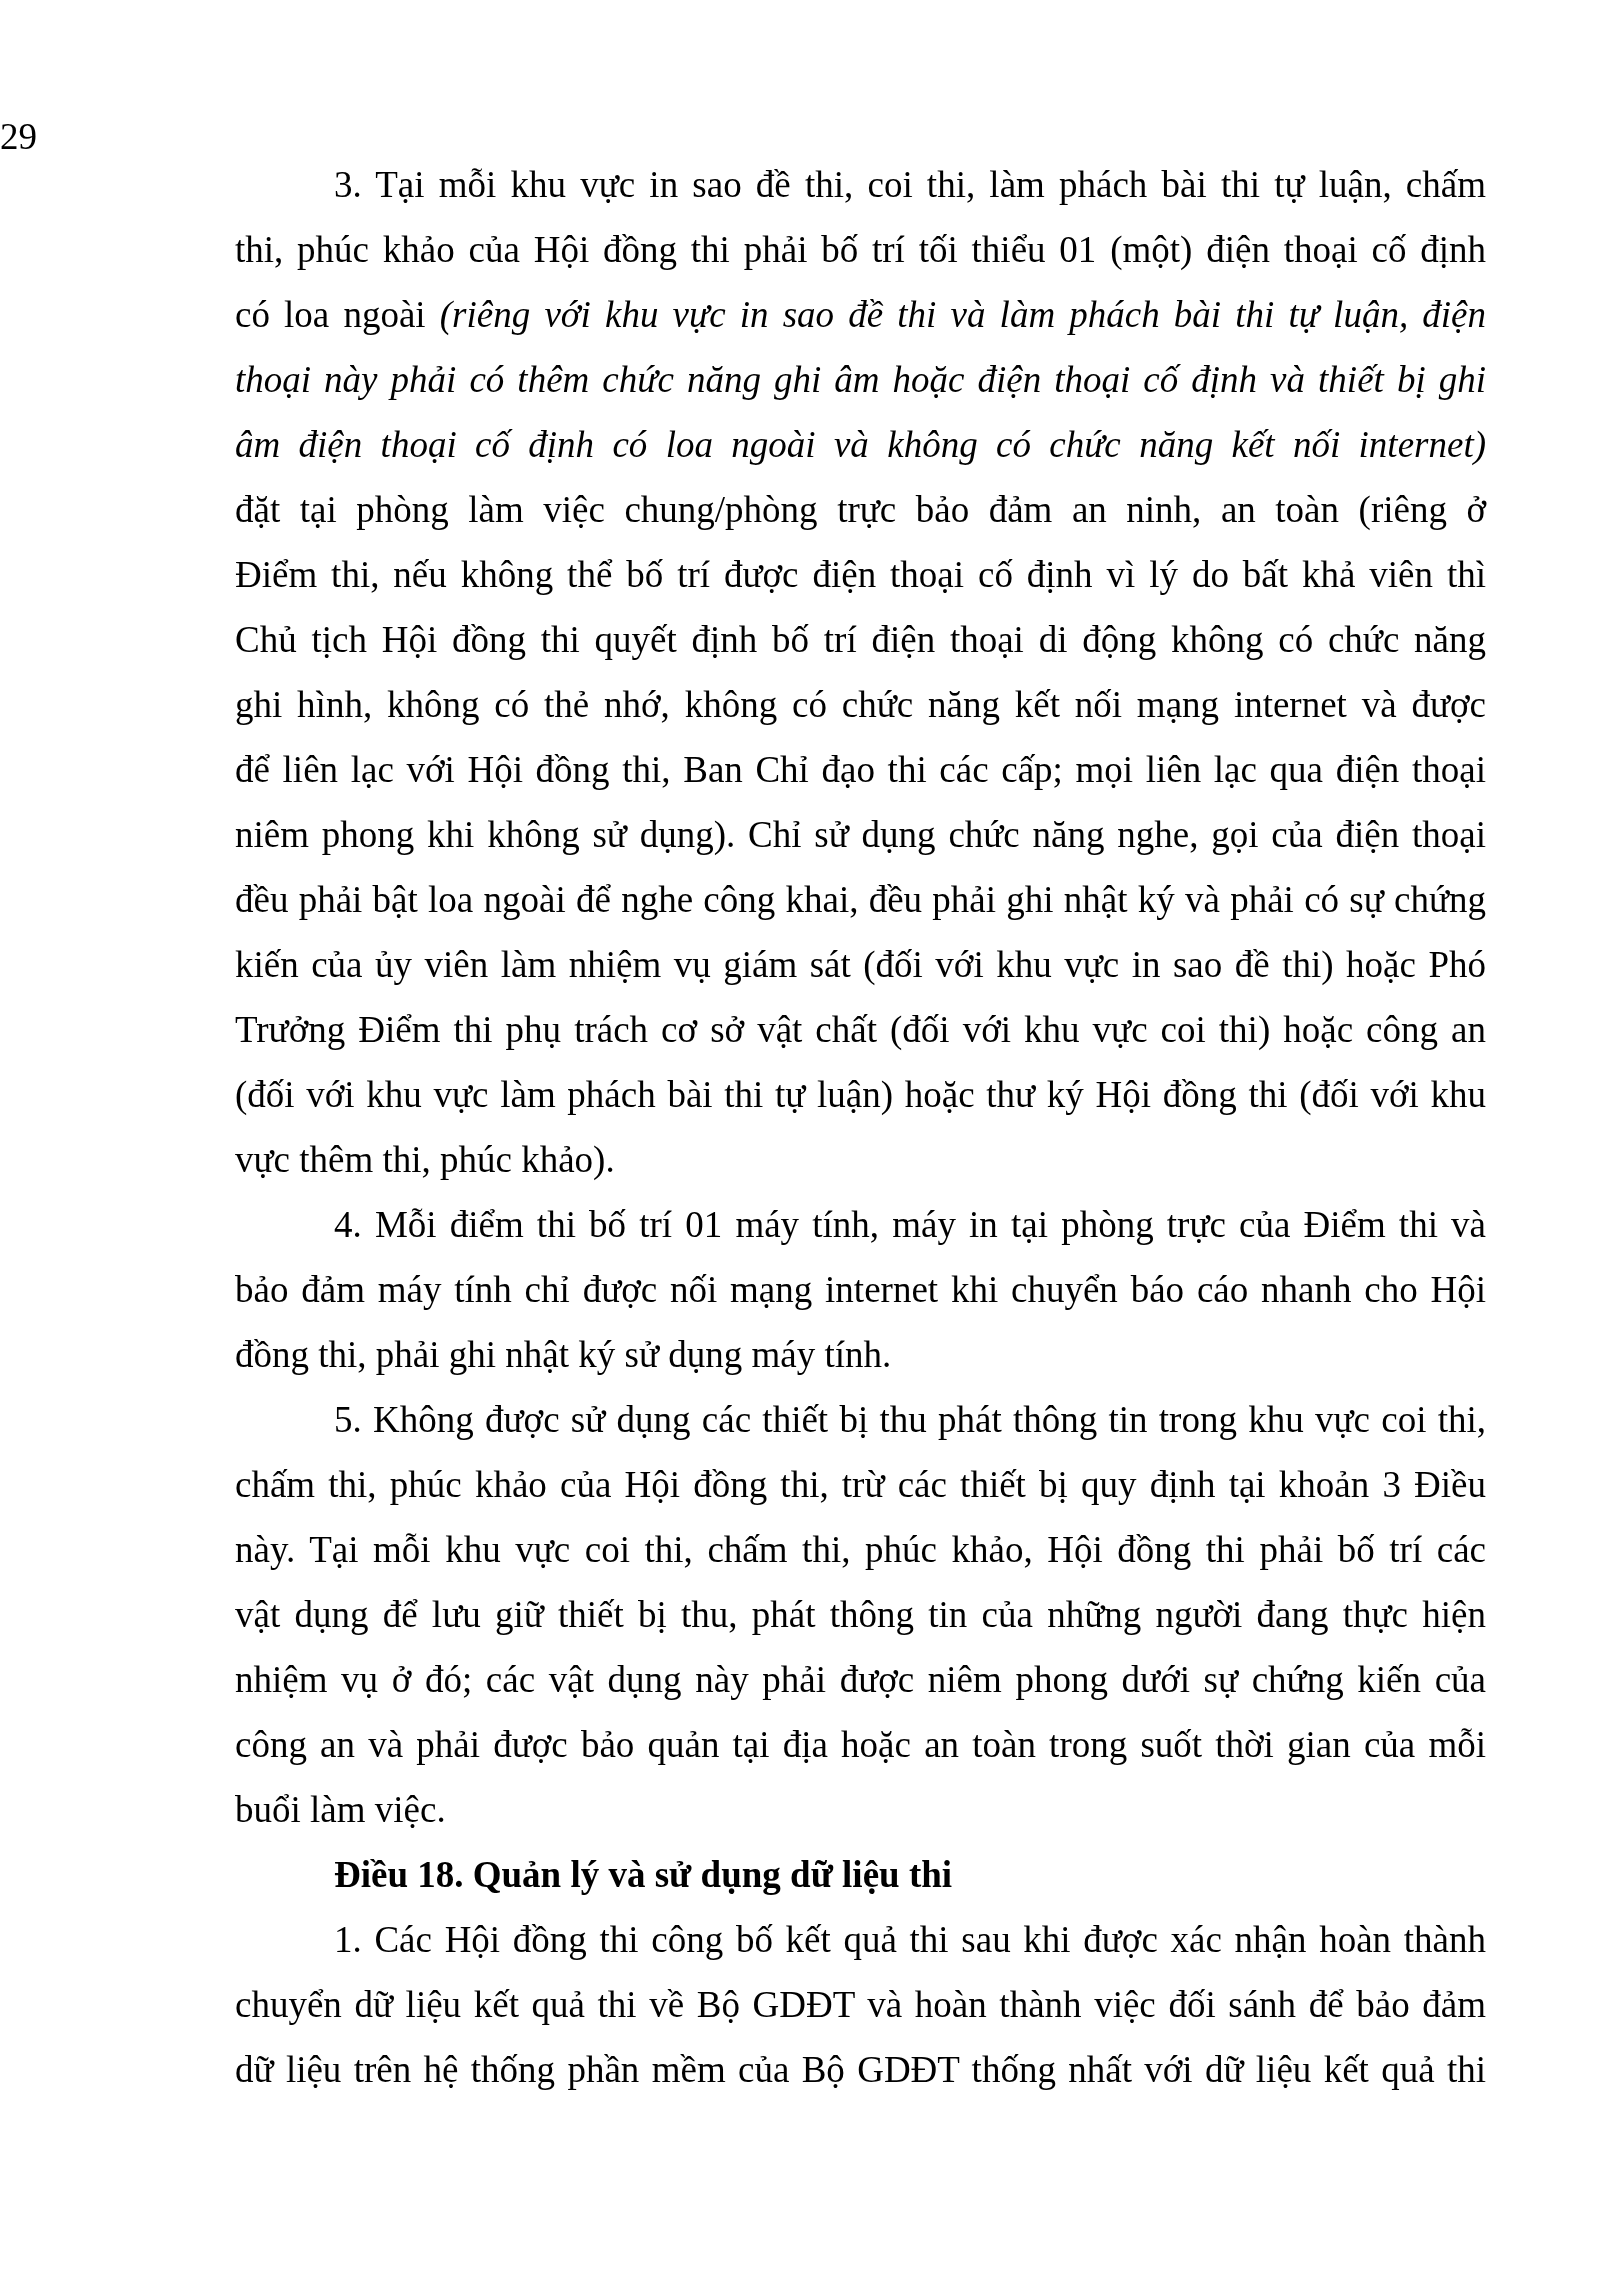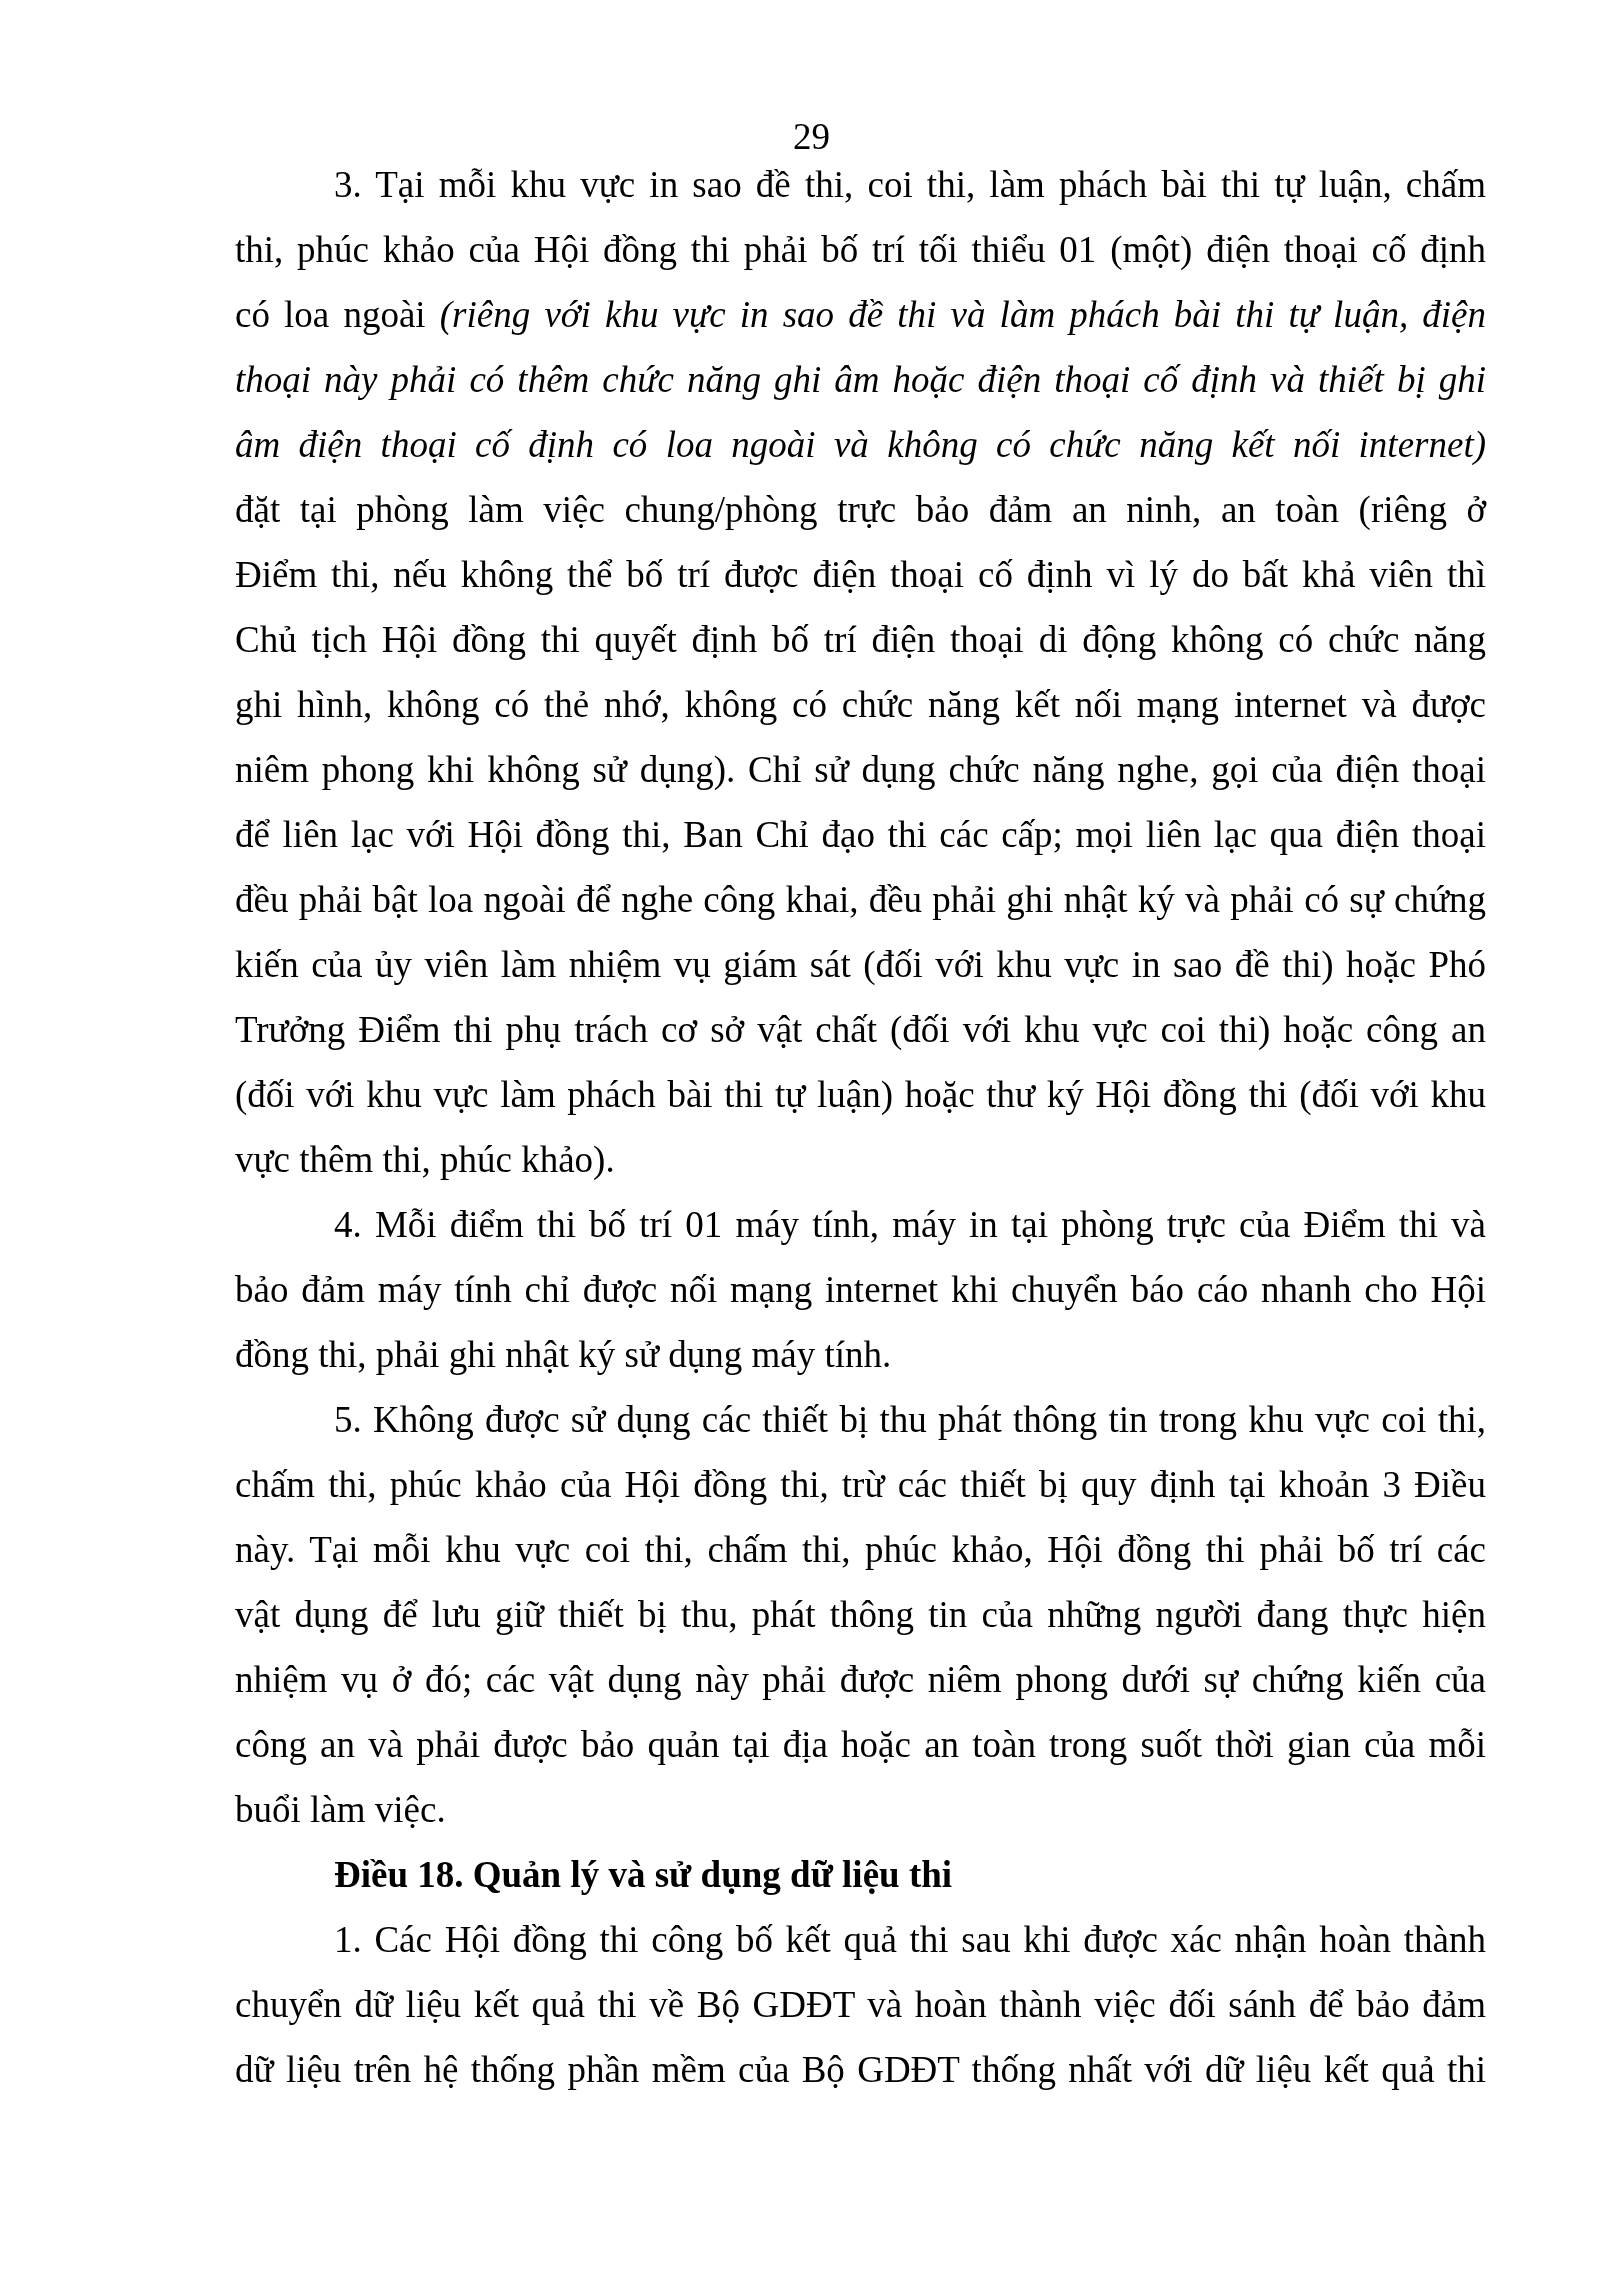--- a/index.html
+++ b/index.html
@@ -13,21 +13,20 @@
       position: relative;
       overflow: hidden;
       font-family: "Liberation Serif", "DejaVu Serif", serif;
       color: #000000;
     }
     .page-number {
       position: absolute;
       top: 114px;
       left: 0;
       width: 1623px;
-      text-align: center;
       font-size: 37px;
       line-height: 45px;
     }
     .content {
       position: absolute;
       top: 152px;
       left: 235px;
       width: 1251px;
       font-size: 37px;
       line-height: 65px;
@@ -82,24 +81,24 @@
     <span class="line">
       <span>Điểm thi, nếu không thể bố trí được điện thoại cố định vì lý do bất khả viên thì</span>
     </span>
     <span class="line">
       <span>Chủ tịch Hội đồng thi quyết định bố trí điện thoại di động không có chức năng</span>
     </span>
     <span class="line">
       <span>ghi hình, không có thẻ nhớ, không có chức năng kết nối mạng internet và được</span>
     </span>
     <span class="line">
-      <span>niêm phong khi không sử dụng). Chỉ sử dụng chức năng nghe, gọi của điện thoại</span>
+      <span>để liên lạc với Hội đồng thi, Ban Chỉ đạo thi các cấp; mọi liên lạc qua điện thoại</span>
     </span>
     <span class="line">
-      <span>để liên lạc với Hội đồng thi, Ban Chỉ đạo thi các cấp; mọi liên lạc qua điện thoại</span>
+      <span>niêm phong khi không sử dụng). Chỉ sử dụng chức năng nghe, gọi của điện thoại</span>
     </span>
     <span class="line">
       <span>đều phải bật loa ngoài để nghe công khai, đều phải ghi nhật ký và phải có sự chứng</span>
     </span>
     <span class="line">
       <span>kiến của ủy viên làm nhiệm vụ giám sát (đối với khu vực in sao đề thi) hoặc Phó</span>
     </span>
     <span class="line">
       <span>Trưởng Điểm thi phụ trách cơ sở vật chất (đối với khu vực coi thi) hoặc công an</span>
     </span>

